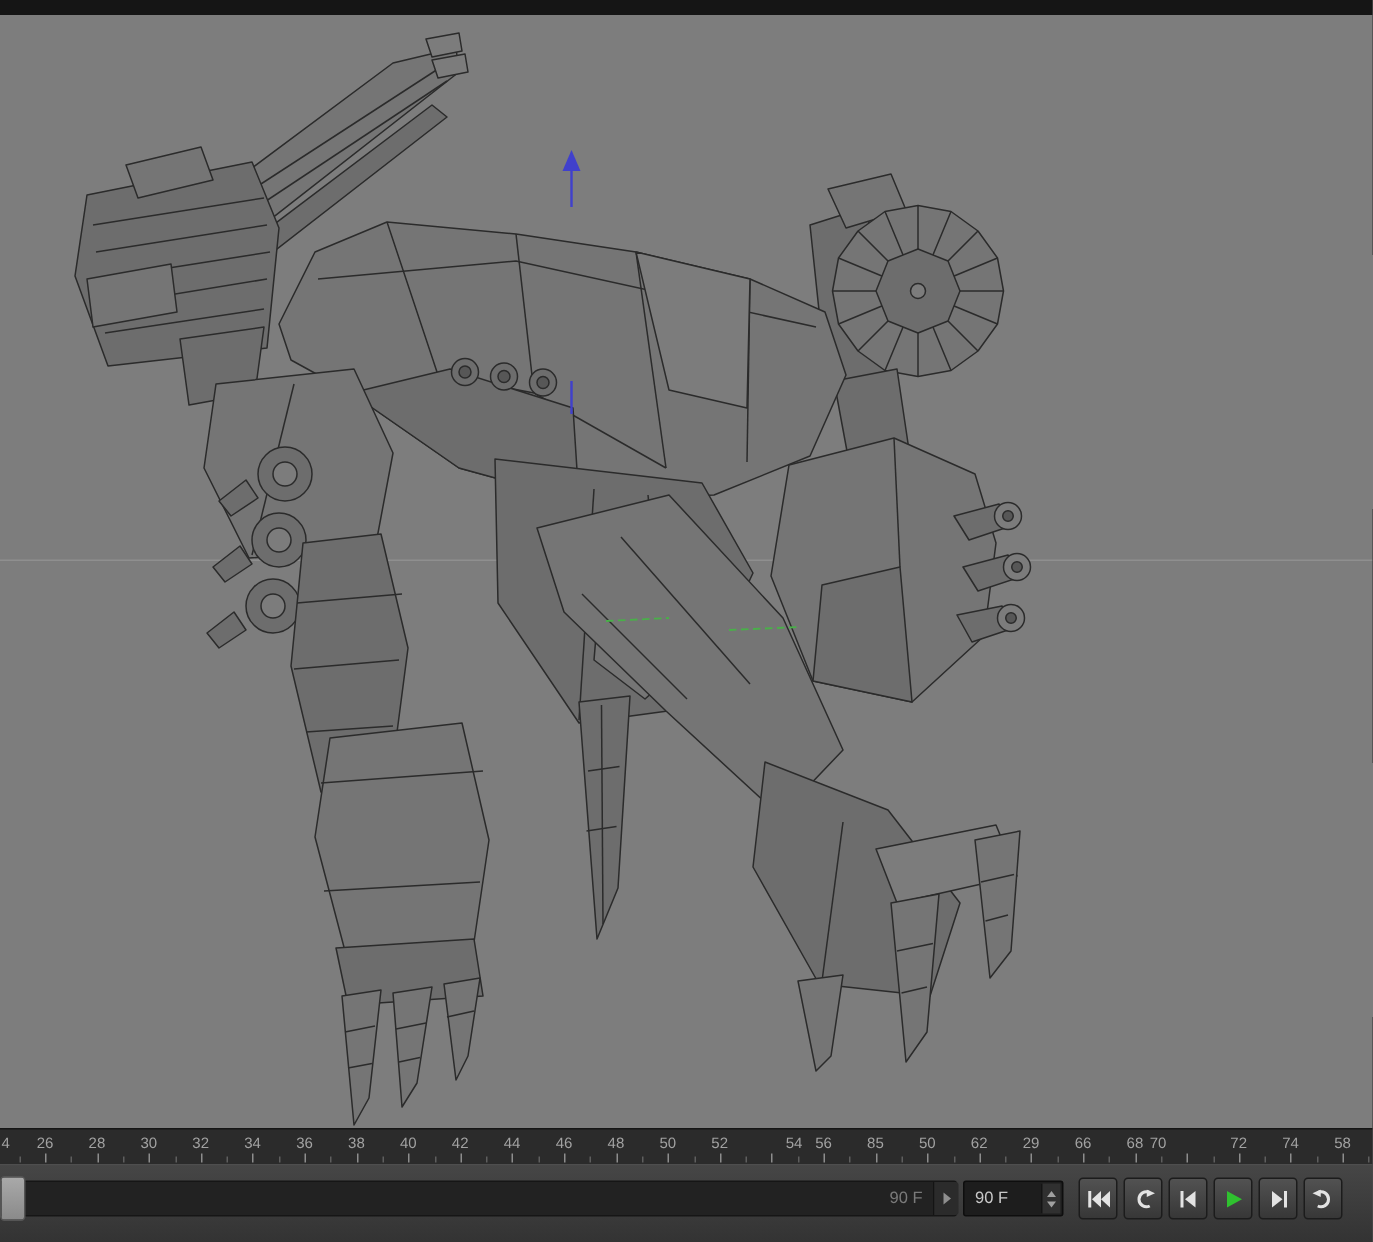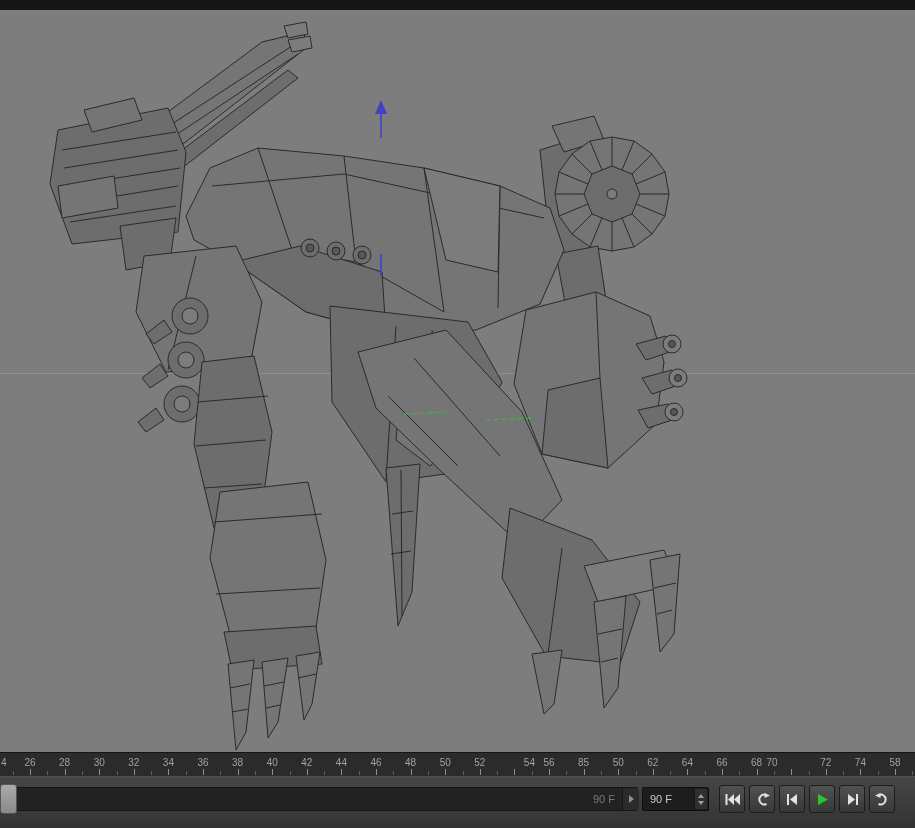--- a/index.html
+++ b/index.html
@@ -217,21 +217,21 @@
       <span class="rlabel" style="left: 341.4px;">44</span>
       <span class="rlabel" style="left: 376px;">46</span>
       <span class="rlabel" style="left: 410.6px;">48</span>
       <span class="rlabel" style="left: 445.2px;">50</span>
       <span class="rlabel" style="left: 479.8px;">52</span>
       <span class="rlabel" style="left: 514.4px; padding-left: 30px;">54</span>
       <span class="rlabel" style="left: 549px;">56</span>
       <span class="rlabel" style="left: 583.6px;">85</span>
       <span class="rlabel" style="left: 618.2px;">50</span>
       <span class="rlabel" style="left: 652.8px;">62</span>
-      <span class="rlabel" style="left: 687.4px;">64</span>
+      <span class="rlabel" style="left: 687.4px;">29</span>
       <span class="rlabel" style="left: 722px;">66</span>
       <span class="rlabel" style="left: 756.6px;">68</span>
       <span class="rlabel" style="left: 744px; margin-left: 28px;">70</span>
       <span class="rlabel" style="left: 825.8px;">72</span>
       <span class="rlabel" style="left: 860.4px; text-align: center;">74</span>
       <span class="rlabel" style="left: 895px;">58</span>
       <span class="tick-minor" style="left: 12.7px;"></span>
       <span class="tick-major" style="left: 30px;"></span>
       <span class="tick-minor" style="left: 47.3px;"></span>
       <span class="tick-major" style="left: 64.6px;"></span>

